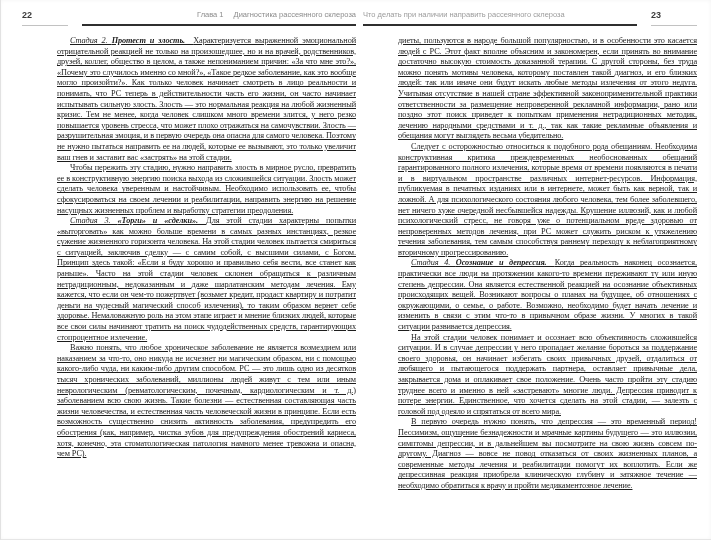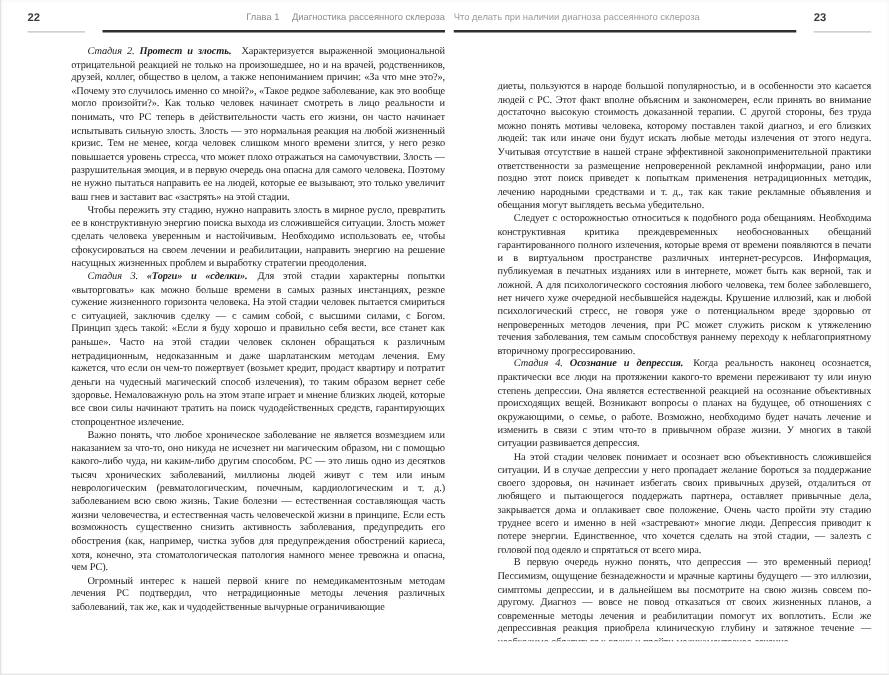--- a/index.html
+++ b/index.html
@@ -57,23 +57,24 @@
     margin-left: 35px;
     width: 299px;
     margin-top: 10px;
     height: 477px;
     overflow: hidden;
     font-size: 8.3px;
     line-height: 10.6px;
     letter-spacing: -0.1px;
     color: #1d1d1d;
     text-align: justify;
+    text-decoration: underline;
   }
   .para { margin: 0; text-indent: 13px; }
-  .para.continued { text-indent: 0; margin-top: 28px; }
+  .para.continued { text-indent: 0; }
   .stage-num   { font-style: italic; }
   .stage-title { font-style: italic; font-weight: bold; }
 </style>
 </head>
 <body>
 
 <div class="page left">
   <div class="page-header">
     <div class="cell-num">
       <span class="hnum">22</span>
@@ -81,28 +82,27 @@
     <div class="cell-gap"></div>
     <div class="cell-title align-right">
       <span class="htitle"><span class="chap">Глава 1</span><span>Диагностика рассеянного склероза</span></span>
     </div>
   </div>
   <div class="page-body" id="left-page-body">
       <p class="para"><span class="stage-num">Стадия 2. </span><span class="stage-title">Протест и злость.  </span>Характеризуется выраженной эмоциональной отрицательной реакцией не только на произошедшее, но и на врачей, родственников, друзей, коллег, общество в целом, а также непониманием причин: «За что мне это?», «Почему это случилось именно со мной?», «Такое редкое заболевание, как это вообще могло произойти?». Как только человек начинает смотреть в лицо реальности и понимать, что РС теперь в действительности часть его жизни, он часто начинает испытывать сильную злость. Злость — это нормальная реакция на любой жизненный кризис. Тем не менее, когда человек слишком много времени злится, у него резко повышается уровень стресса, что может плохо отражаться на самочувствии. Злость — разрушительная эмоция, и в первую очередь она опасна для самого человека. Поэтому не нужно пытаться направить ее на людей, которые ее вызывают, это только увеличит ваш гнев и заставит вас «застрять» на этой стадии.</p>
       <p class="para">Чтобы пережить эту стадию, нужно направить злость в мирное русло, превратить ее в конструктивную энергию поиска выхода из сложившейся ситуации. Злость может сделать человека уверенным и настойчивым. Необходимо использовать ее, чтобы сфокусироваться на своем лечении и реабилитации, направить энергию на решение насущных жизненных проблем и выработку стратегии преодоления.</p>
       <p class="para"><span class="stage-num">Стадия 3. </span><span class="stage-title">«Торги» и «сделки».  </span>Для этой стадии характерны попытки «выторговать» как можно больше времени в самых разных инстанциях, резкое сужение жизненного горизонта человека. На этой стадии человек пытается смириться с ситуацией, заключив сделку — с самим собой, с высшими силами, с Богом. Принцип здесь такой: «Если я буду хорошо и правильно себя вести, все станет как раньше». Часто на этой стадии человек склонен обращаться к различным нетрадиционным, недоказанным и даже шарлатанским методам лечения. Ему кажется, что если он чем-то пожертвует (возьмет кредит, продаст квартиру и потратит деньги на чудесный магический способ излечения), то таким образом вернет себе здоровье. Немаловажную роль на этом этапе играет и мнение близких людей, которые все свои силы начинают тратить на поиск чудодейственных средств, гарантирующих стопроцентное излечение.</p>
       <p class="para">Важно понять, что любое хроническое заболевание не является возмездием или наказанием за что-то, оно никуда не исчезнет ни магическим образом, ни с помощью какого-либо чуда, ни каким-либо другим способом. РС — это лишь одно из десятков тысяч хронических заболеваний, миллионы людей живут с тем или иным неврологическим (ревматологическим, почечным, кардиологическим и т. д.) заболеванием всю свою жизнь. Такие болезни — естественная составляющая часть жизни человечества, и естественная часть человеческой жизни в принципе. Если есть возможность существенно снизить активность заболевания, предупредить его обострения (как, например, чистка зубов для предупреждения обострений кариеса, хотя, конечно, эта стоматологическая патология намного менее тревожна и опасна, чем РС).</p>
-      <p class="para">Огромный интерес к нашей первой книге по немедикаментозным методам лечения РС подтвердил, что нетрадиционные методы лечения различных заболеваний, так же, как и чудодейственные вычурные ограничивающие</p>
     </div>
 </div>
 
 <div class="page right">
   <div class="page-header">
     <div class="cell-title">
-      <span class="htitle">Что делать при наличии диагноза рассеянного склероза</span>
+      <span class="htitle">Что делать при наличии направить рассеянного склероза</span>
     </div>
     <div class="cell-gap"></div>
     <div class="cell-num right">
       <span class="hnum">23</span>
     </div>
   </div>
   <div class="page-body" id="right-page-body">
       <p class="para continued">диеты, пользуются в народе большой популярностью, и в особенности это касается людей с РС. Этот факт вполне объясним и закономерен, если принять во внимание достаточно высокую стоимость доказанной терапии. С другой стороны, без труда можно понять мотивы человека, которому поставлен такой диагноз, и его близких людей: так или иначе они будут искать любые методы излечения от этого недуга. Учитывая отсутствие в нашей стране эффективной законоприменительной практики ответственности за размещение непроверенной рекламной информации, рано или поздно этот поиск приведет к попыткам применения нетрадиционных методик, лечению народными средствами и т. д., так как такие рекламные объявления и обещания могут выглядеть весьма убедительно.</p>
       <p class="para">Следует с осторожностью относиться к подобного рода обещаниям. Необходима конструктивная критика преждевременных необоснованных обещаний гарантированного полного излечения, которые время от времени появляются в печати и в виртуальном пространстве различных интернет-ресурсов. Информация, публикуемая в печатных изданиях или в интернете, может быть как верной, так и ложной. А для психологического состояния любого человека, тем более заболевшего, нет ничего хуже очередной несбывшейся надежды. Крушение иллюзий, как и любой психологический стресс, не говоря уже о потенциальном вреде здоровью от непроверенных методов лечения, при РС может служить риском к утяжелению течения заболевания, тем самым способствуя раннему переходу к неблагоприятному вторичному прогрессированию.</p>
       <p class="para"><span class="stage-num">Стадия 4. </span><span class="stage-title">Осознание и депрессия.  </span>Когда реальность наконец осознается, практически все люди на протяжении какого-то времени переживают ту или иную степень депрессии. Она является естественной реакцией на осознание объективных происходящих вещей. Возникают вопросы о планах на будущее, об отношениях с окружающими, о семье, о работе. Возможно, необходимо будет начать лечение и изменить в связи с этим что-то в привычном образе жизни. У многих в такой ситуации развивается депрессия.</p>

